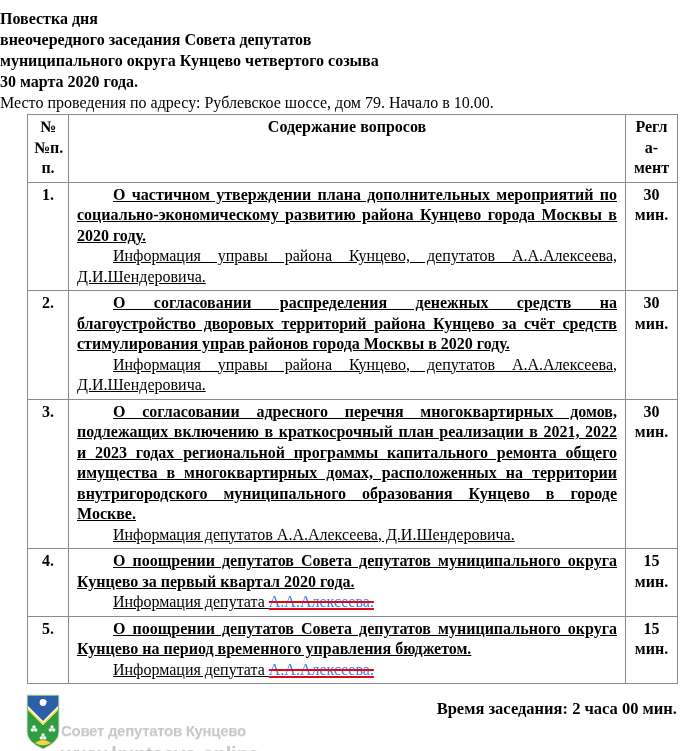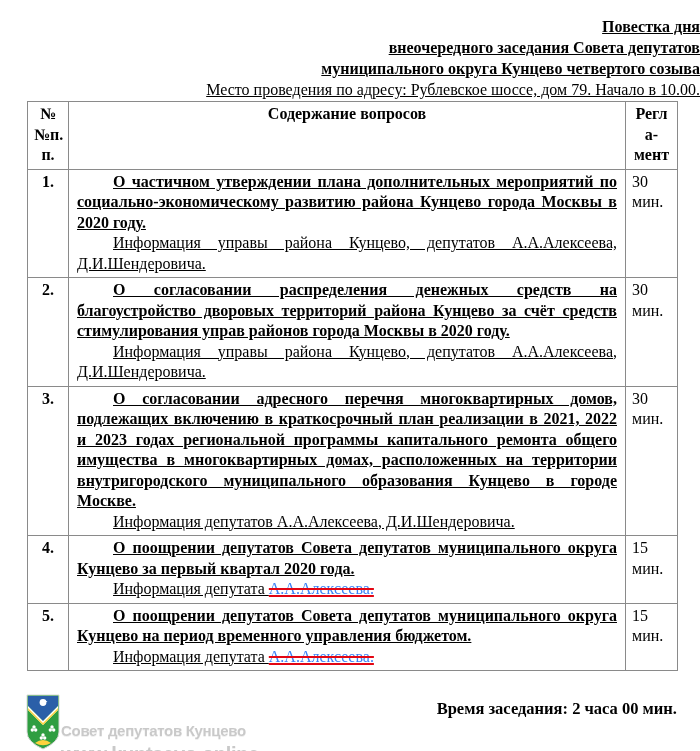--- a/index.html
+++ b/index.html
@@ -2,40 +2,40 @@
 <html><head>
 <meta charset="utf-8">
 <style>
   html,body { margin:0; padding:0; background:#ffffff; }
   .page {
     position:relative; width:700px; height:751px; overflow:hidden;
     background:#ffffff; color:#000;
     font-family:"Liberation Serif", serif; font-size:16px;
   }
   
-  .titles { padding-top:16px; text-align:right; line-height:21px;text-decoration:underline; }
+  .titles { padding-top:8px; text-align:left; line-height:21px; }
   .title-line { font-weight:bold; }
   .location-line { font-weight:normal; }
 
   
   table.agenda {
     border-collapse:collapse; table-layout:fixed;
     margin:1px 0 0 27px; width:650px;
   }
   .agenda td, .agenda th {
     border:1px solid #8a8a8a; vertical-align:top;
     padding:2px 6px 3px 6px; line-height:20.5px; font-size:16px;
   }
   .agenda th { font-weight:bold; text-align:center; }
   .col-num   { width:41px; }
   .col-body  { width:557px; }
   .col-time  { width:52px; }
   .hdr-line  { display:block; }
   td.cell-num  { text-align:center; font-weight:bold; }
-  td.cell-time { font-weight:normal; }
+  td.cell-time { text-align:center; font-weight:bold; }
   .q-body {
     margin:0; font-weight:bold; text-align:justify; text-indent:36px;
     padding:0 2px;
     text-decoration:underline;
   }
   .q-info {
     margin:0; text-align:justify; text-indent:36px; padding:0 2px;
   }
   .info-plain  { text-decoration:underline; }
   .info-struck {
@@ -63,20 +63,21 @@
 </style>
 </head>
 <body>
 
 <div class="page">
 
   <div class="titles">
     <div class="title-line">Повестка дня</div>
     <div class="title-line">внеочередного заседания Совета депутатов</div>
     <div class="title-line">муниципального округа Кунцево четвертого созыва</div>
+    <div class="title-line">30 марта 2020 года.</div>
     <div class="location-line">Место проведения по адресу: Рублевское шоссе, дом 79. Начало в 10.00.</div>
   </div>
 
   <table class="agenda">
     <colgroup>
         <col class="col-num">
         <col class="col-body">
         <col class="col-time">
       </colgroup>
     <tbody>

